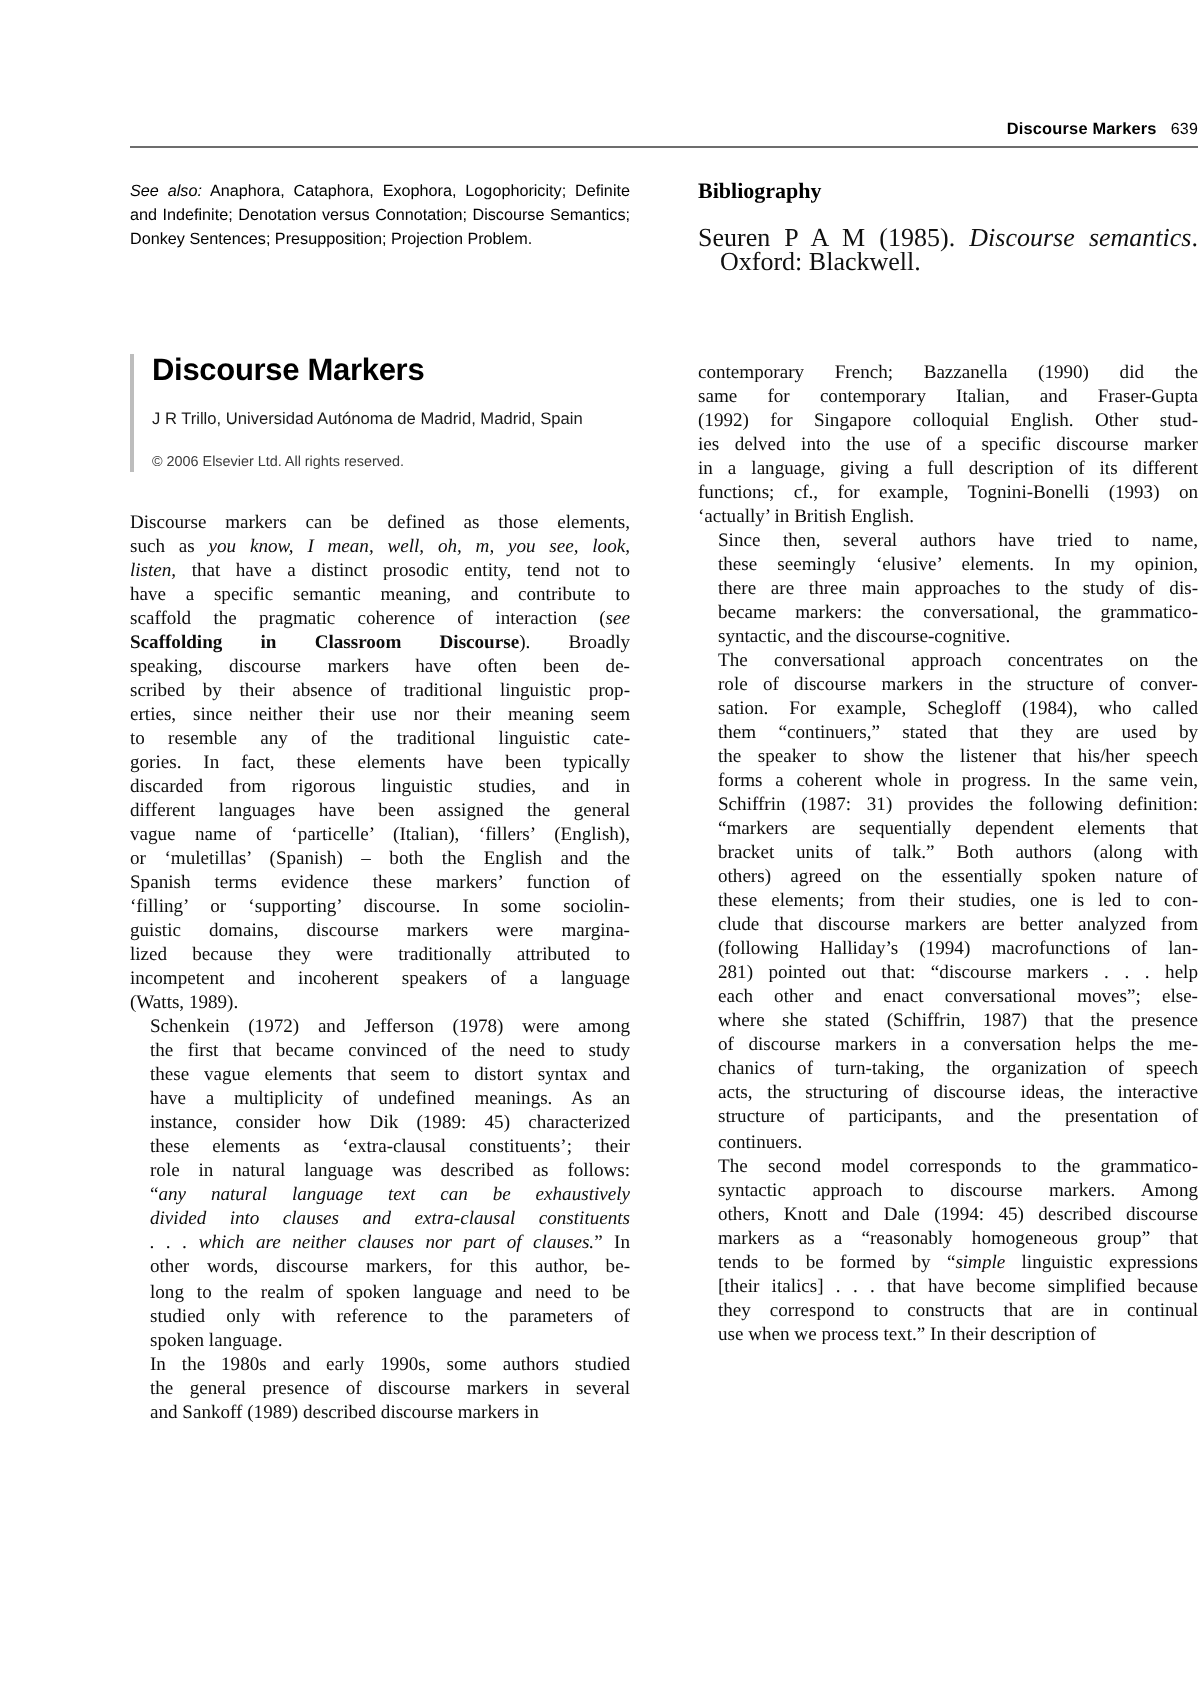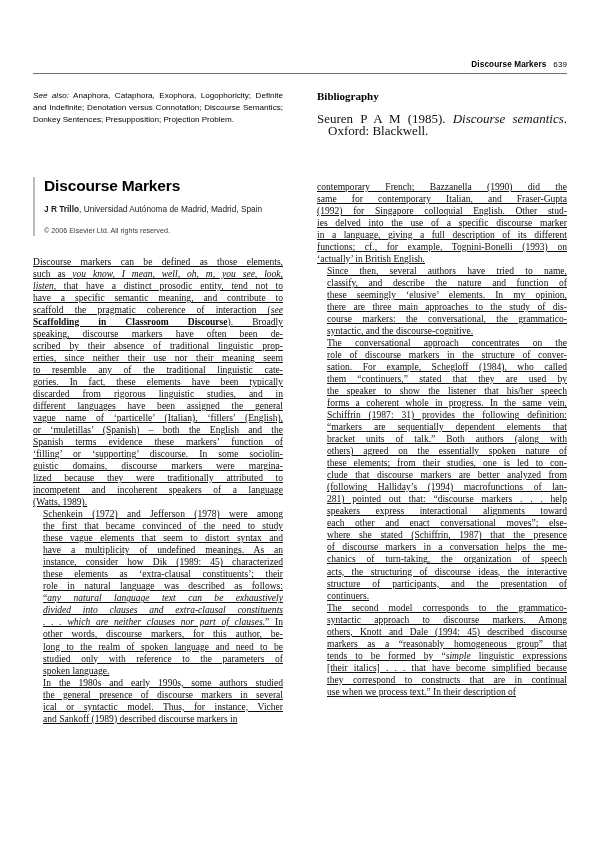--- a/index.html
+++ b/index.html
@@ -14,20 +14,21 @@
     color: #111111;
     overflow: hidden;
   }
 
   .page {
     position: relative;
     width: 536px;
     height: 850px;
     box-sizing: border-box;
     padding: 0;
+    margin-left: 32px;
   }
 
   
   .running-head {
     position: absolute;
     top: 60px;
     left: 33px;
     width: 534px;
     text-align: right;
     font-family: "Liberation Sans", sans-serif;
@@ -118,40 +119,39 @@
     margin: 0 0 9px 0;
     color: #000;
   }
   .byline {
     font-family: "Liberation Sans", sans-serif;
     font-size: 8.3px;
     line-height: 11.6px;
     margin: 0 0 10px 0;
     color: #1a1a1a;
   }
-  .byline .author { font-weight: bold; }
+  .byline .author { font-weight: normal; }
   .copyright {
     font-family: "Liberation Sans", sans-serif;
     font-size: 7.2px;
     line-height: 10px;
     margin: 0;
     color: #3a3a3a;
   }
 
   
   .body-col {
     position: absolute;
     width: 250px;
     font-size: 9.55px;
     line-height: 12.02px;
     text-align: justify;
     -webkit-hyphens: none;
     hyphens: none;
     color: #0d0d0d;
-    text-decoration: underline;
   }
   .body-left  { left: 33px;  top: 256px; }
   .body-right { left: 317px; top: 181px; }
 
   .body-col p {
     margin: 0;
     text-indent: 0;
   }
   .body-col p + p {
     text-indent: 10px;
@@ -240,58 +240,55 @@
         <span class="ln"><i>divided into clauses and extra-clausal constituents</i></span>
         <span class="ln"><i>. . . which are neither clauses nor part of clauses.</i>” In</span>
         <span class="ln">other words, discourse markers, for this author, be-</span>
         <span class="ln">long to the realm of spoken language and need to be</span>
         <span class="ln">studied only with reference to the parameters of</span>
         <span class="ln last">spoken language.</span>
       </p>
       <p>
         <span class="ln indent">In the 1980s and early 1990s, some authors studied</span>
         <span class="ln">the general presence of discourse markers in several</span>
-        <span class="ln">ical or syntactic model. Thus, for instance, Vicher</span>
         <span class="ln last">and Sankoff (1989) described discourse markers in</span>
       </p>
     </div>
   <div class="body-col body-right" id="body-right">
       <p>
         <span class="ln">contemporary French; Bazzanella (1990) did the</span>
         <span class="ln">same for contemporary Italian, and Fraser-Gupta</span>
         <span class="ln">(1992) for Singapore colloquial English. Other stud-</span>
         <span class="ln">ies delved into the use of a specific discourse marker</span>
         <span class="ln">in a language, giving a full description of its different</span>
         <span class="ln">functions; cf., for example, Tognini-Bonelli (1993) on</span>
         <span class="ln last">‘actually’ in British English.</span>
       </p>
       <p>
         <span class="ln indent">Since then, several authors have tried to name,</span>
-        <span class="ln">classify, and describe the nature and function of</span>
         <span class="ln">these seemingly ‘elusive’ elements. In my opinion,</span>
         <span class="ln">there are three main approaches to the study of dis-</span>
-        <span class="ln">course markers: the conversational, the grammatico-</span>
+        <span class="ln">became markers: the conversational, the grammatico-</span>
         <span class="ln last">syntactic, and the discourse-cognitive.</span>
       </p>
       <p>
         <span class="ln indent">The conversational approach concentrates on the</span>
         <span class="ln">role of discourse markers in the structure of conver-</span>
         <span class="ln">sation. For example, Schegloff (1984), who called</span>
         <span class="ln">them “continuers,” stated that they are used by</span>
         <span class="ln">the speaker to show the listener that his/her speech</span>
         <span class="ln">forms a coherent whole in progress. In the same vein,</span>
         <span class="ln">Schiffrin (1987: 31) provides the following definition:</span>
         <span class="ln">“markers are sequentially dependent elements that</span>
         <span class="ln">bracket units of talk.” Both authors (along with</span>
         <span class="ln">others) agreed on the essentially spoken nature of</span>
         <span class="ln">these elements; from their studies, one is led to con-</span>
         <span class="ln">clude that discourse markers are better analyzed from</span>
         <span class="ln">(following Halliday’s (1994) macrofunctions of lan-</span>
         <span class="ln">281) pointed out that: “discourse markers . . . help</span>
-        <span class="ln">speakers express interactional alignments toward</span>
         <span class="ln">each other and enact conversational moves”; else-</span>
         <span class="ln">where she stated (Schiffrin, 1987) that the presence</span>
         <span class="ln">of discourse markers in a conversation helps the me-</span>
         <span class="ln">chanics of turn-taking, the organization of speech</span>
         <span class="ln">acts, the structuring of discourse ideas, the interactive</span>
         <span class="ln">structure of participants, and the presentation of</span>
         <span class="ln last">continuers.</span>
       </p>
       <p>
         <span class="ln indent">The second model corresponds to the grammatico-</span>

